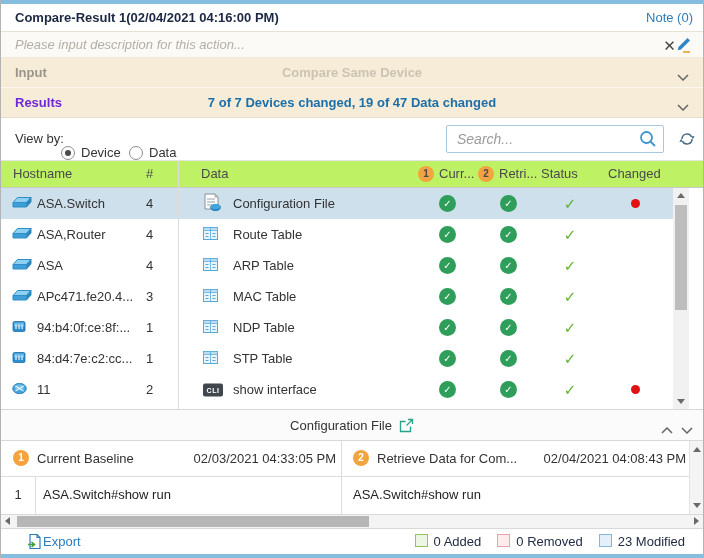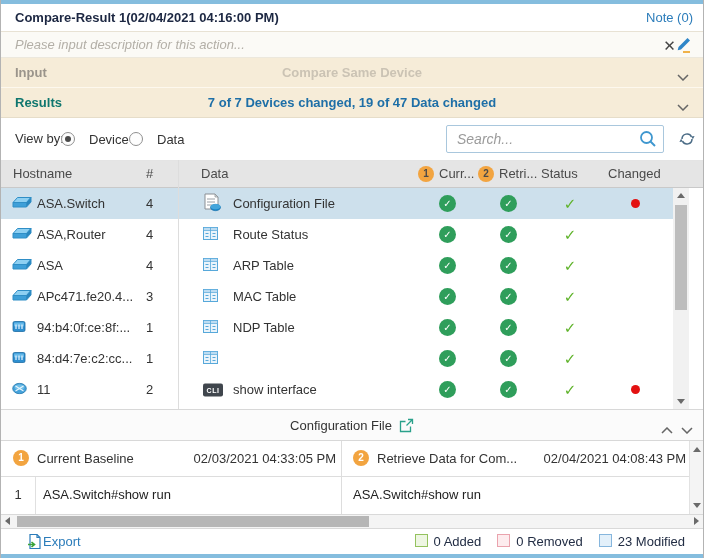--- a/index.html
+++ b/index.html
@@ -15,40 +15,40 @@
   .close-x{color:#444;font-size:15px;cursor:pointer;line-height:1;}
   
   .desc-bar{height:26px;border-bottom:1px solid #ece8dd;background:#fbfaf6;display:flex;align-items:center;justify-content:space-between;padding:0 12px 0 14px;}
   .desc-ph{font-style:italic;color:#b3afa7;}
   
   .bar{height:30px;position:relative;background:#f6ecd8;}
   .bar.input{border-bottom:1px solid #fdf8ee;}
   .bar.results{border-bottom:1px solid #e6ddc9;}
   .bar .bar-label{position:absolute;left:14px;top:0;line-height:30px;font-weight:bold;}
   .bar.input .bar-label{color:#9a948b;}
-  .bar.results .bar-label{color:#0f766e;}
+  .bar.results .bar-label{color:#6d28d9;}
   .bar .bar-center{position:absolute;left:0;right:0;top:0;line-height:30px;text-align:center;font-weight:bold;pointer-events:none;}
   .bar.input .bar-center{color:#cbc3b4;}
   .bar.results .bar-center{color:#1e6fa7;}
   .bar .chev{position:absolute;right:14px;top:11px;cursor:pointer;}
   
   .viewbar{height:42px;position:relative;background:#fff;}
   .vb-label{position:absolute;left:14px;top:0;line-height:42px;color:#333;}
-  .radio{position:absolute;top:0;height:42px;display:flex;align-items:center;gap:14px;cursor:pointer;}
+  .radio{position:absolute;top:0;height:42px;display:flex;align-items:flex-end;gap:6px;cursor:pointer;}
   .radio.r1{left:60px;}
   .radio.r2{left:128px;}
   .radio-circle{width:14px;height:14px;border-radius:50%;border:1px solid #8f8f8f;background:#fdfdfd;position:relative;}
   .radio.sel .radio-circle::after{content:"";position:absolute;left:3px;top:3px;width:6px;height:6px;border-radius:50%;background:#4a4a4a;}
   .search{position:absolute;right:39px;top:7px;width:218px;height:28px;border:1px solid #a9c7dd;border-radius:2px;padding:0 32px 0 10px;font-family:inherit;font-size:14px;color:#333;outline:none;}
   .search::placeholder{font-style:italic;color:#9b9b9b;}
   .search-ic{position:absolute;right:46px;top:12px;pointer-events:none;}
   .refresh-ic{position:absolute;right:8px;top:13px;cursor:pointer;}
   
   .grid{position:relative;}
-  .grid-header{height:28px;border-top:1px solid #e4e4e4;border-bottom:1px solid #c9c9c9;position:relative;background:#e5e5e5;}
+  .grid-header{height:28px;border-top:1px solid #e4e4e4;border-bottom:1px solid #c9c9c9;position:relative;background:#bef264;}
   .grid-header span{position:absolute;top:0;line-height:26px;color:#4a4a4a;}
   .gh-host{left:12px;}.gh-cnt{left:145px;}.gh-data{left:200px;}
   .gh-curr{left:438px;}.gh-retr{left:498px;}.gh-status{left:540px;}.gh-chg{left:607px;}
   .badge{width:16px;height:16px;border-radius:50%;background:#f2a440;color:#fff;font-size:10px;font-weight:bold;text-align:center;line-height:16px!important;display:inline-block;}
   .gh-b1{left:417px!important;top:5px!important;}
   .gh-b2{left:477px!important;top:5px!important;}
   .grid-body{height:221px;position:relative;background:#fff;}
   .row{position:relative;height:31px;width:672px;cursor:pointer;}
   .row.sel{background:#cde0ec;}
   .row span{position:absolute;}
@@ -233,21 +233,21 @@
         <span class="cnt">4</span>
         <span class="dicon"><svg width="15" height="13" viewBox="0 0 15 13">
               <rect x="0.5" y="0.5" width="14" height="12" fill="#eaf4fb" stroke="#57a8da"></rect>
               <rect x="0.5" y="0.5" width="14" height="3" fill="#bcdcf2" stroke="#57a8da" stroke-width="0.7"></rect>
               <line x1="7.5" y1="0.5" x2="7.5" y2="12.5" stroke="#57a8da" stroke-width="0.8"></line>
               <line x1="2.5" y1="6.5" x2="5.5" y2="6.5" stroke="#57a8da"></line>
               <line x1="2.5" y1="9.5" x2="5.5" y2="9.5" stroke="#57a8da"></line>
               <line x1="9.5" y1="6.5" x2="12.5" y2="6.5" stroke="#57a8da"></line>
               <line x1="9.5" y1="9.5" x2="12.5" y2="9.5" stroke="#57a8da"></line>
             </svg></span>
-        <span class="dl">Route Status</span>
+        <span class="dl">Route Table</span>
         <span class="okc">✓</span>
         <span class="okc c2">✓</span>
         <span class="stch">✓</span>
       </div>
 
       <div class="row">
         <span class="hicon"><svg width="20" height="13" viewBox="0 0 20 13">
               <polygon points="5.5,1.5 19,1.5 14.5,6.5 1,6.5" fill="#8ed0f2" stroke="#2f8ec6" stroke-width="1"></polygon>
               <polygon points="1,6.5 14.5,6.5 14.5,11 1,11" fill="#3e9fd8" stroke="#2f8ec6" stroke-width="1"></polygon>
               <polygon points="14.5,6.5 19,1.5 19,6 14.5,11" fill="#2b86bd" stroke="#2f8ec6" stroke-width="1"></polygon>
@@ -329,20 +329,21 @@
         <span class="cnt">1</span>
         <span class="dicon"><svg width="15" height="13" viewBox="0 0 15 13">
               <rect x="0.5" y="0.5" width="14" height="12" fill="#eaf4fb" stroke="#57a8da"></rect>
               <rect x="0.5" y="0.5" width="14" height="3" fill="#bcdcf2" stroke="#57a8da" stroke-width="0.7"></rect>
               <line x1="7.5" y1="0.5" x2="7.5" y2="12.5" stroke="#57a8da" stroke-width="0.8"></line>
               <line x1="2.5" y1="6.5" x2="5.5" y2="6.5" stroke="#57a8da"></line>
               <line x1="2.5" y1="9.5" x2="5.5" y2="9.5" stroke="#57a8da"></line>
               <line x1="9.5" y1="6.5" x2="12.5" y2="6.5" stroke="#57a8da"></line>
               <line x1="9.5" y1="9.5" x2="12.5" y2="9.5" stroke="#57a8da"></line>
             </svg></span>
+        <span class="dl">STP Table</span>
         <span class="okc">✓</span>
         <span class="okc c2">✓</span>
         <span class="stch">✓</span>
       </div>
 
       <div class="row">
         <span class="hicon"><svg width="15" height="12" viewBox="0 0 15 12">
               <ellipse cx="7.5" cy="6" rx="6.8" ry="5.2" fill="#46a3dc" stroke="#2578ad" stroke-width="0.8"></ellipse>
               <ellipse cx="7.5" cy="4.8" rx="4.8" ry="2.8" fill="#7cc4ea" opacity="0.8"></ellipse>
               <path d="M3.5 3.5 L11.5 8.5 M11.5 3.5 L3.5 8.5" stroke="#e8f5fd" stroke-width="1.1"></path>

